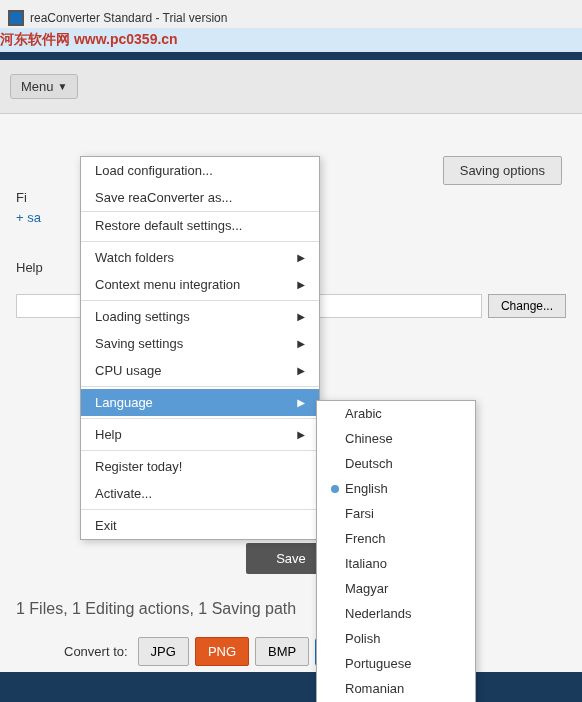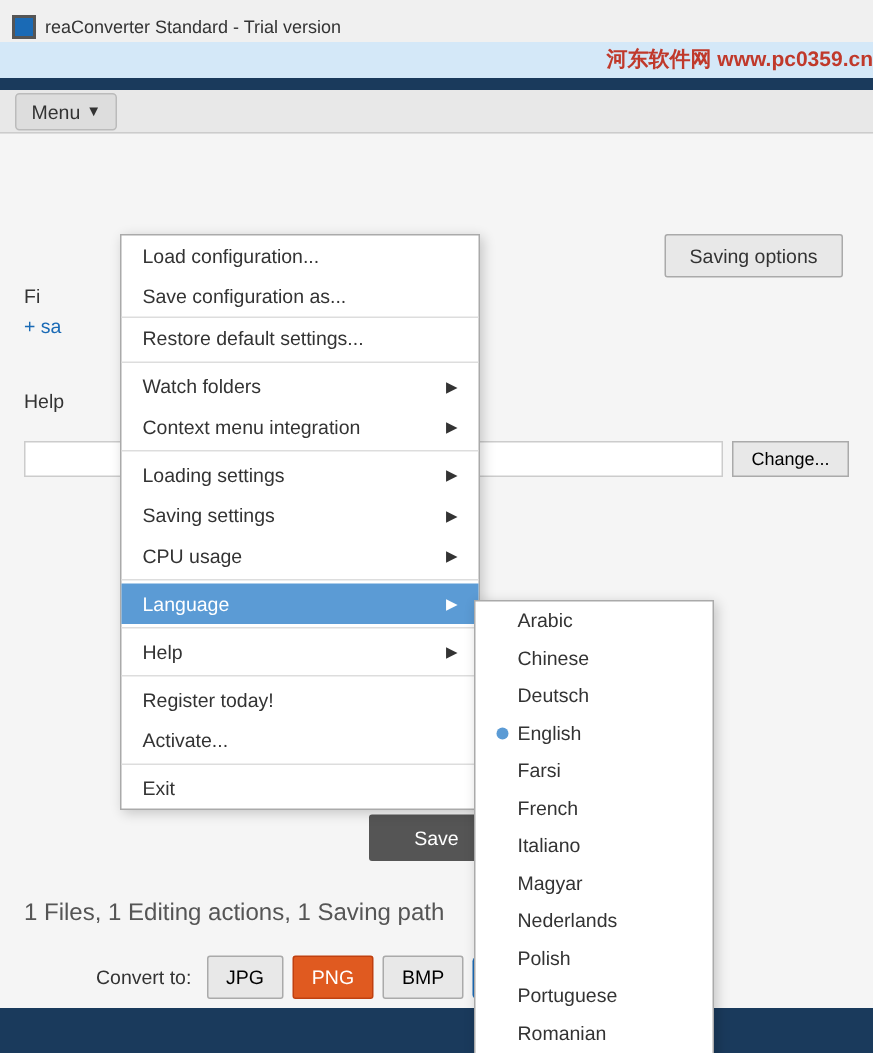--- a/index.html
+++ b/index.html
@@ -36,39 +36,39 @@
     }
 
     
     .watermark {
       position: absolute;
       top: 28px; left: 0; right: 0;
       height: 24px;
       background: #d4e8f8;
       display: flex;
       align-items: center;
-      justify-content: flex-end;
+      justify-content: flex-start;
     }
     .watermark-text {
       font-size: 14px;
       color: #c0392b;
       font-weight: bold;
     }
 
     
     .app-area {
       position: absolute;
       top: 60px; left: 0; right: 0; bottom: 0;
       background: #f5f5f5;
     }
 
     
     .menu-bar {
       background: #e8e8e8;
-      height: 29px;
+      height: 54px;
       display: flex;
       align-items: center;
       padding: 0 10px;
       border-bottom: 1px solid #ccc;
     }
     .menu-btn {
       display: flex;
       align-items: center;
       padding: 4px 10px;
       background: #ddd;
@@ -360,21 +360,21 @@
     <button class="add-format-btn">+</button>
   </div>
 
   <div class="bottom-bar"></div>
 
   <div class="main-dropdown">
     <div class="dropdown-item">
       <span>Load configuration...</span>
     </div>
     <div class="dropdown-item">
-      <span>Save configuration as...</span>
+      <span>Save reaConverter as...</span>
     </div>
     <div class="dropdown-item separator">
       <span>Restore default settings...</span>
     </div>
     <div class="dropdown-divider"></div>
     <div class="dropdown-item">
       <span>Watch folders</span>
       <span class="dropdown-arrow">▶</span>
     </div>
     <div class="dropdown-item">

